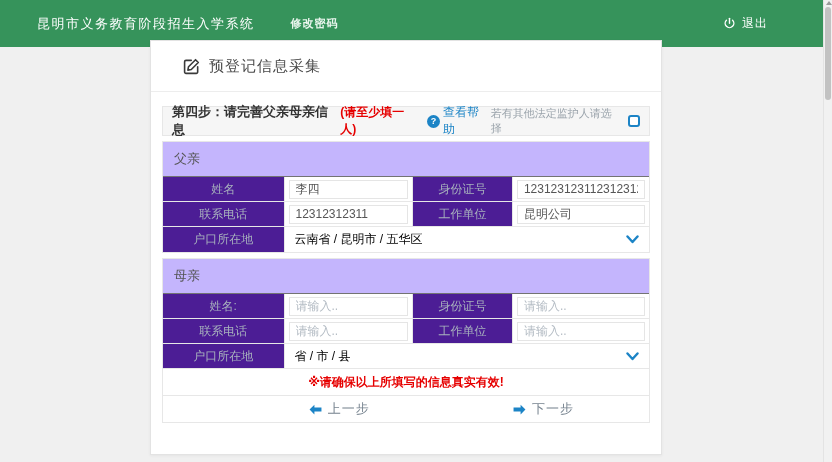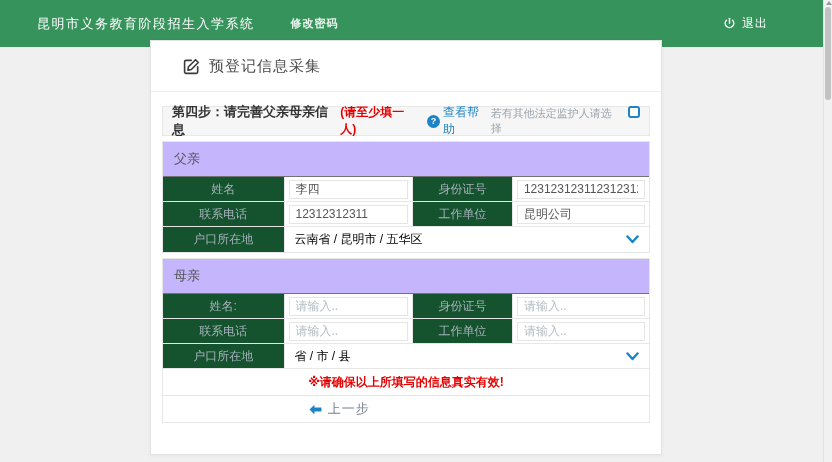--- a/index.html
+++ b/index.html
@@ -43,32 +43,32 @@
   .step-row {
     background:#f6f6f6; border:1px solid #e7e7e7; height:30px;
     display:flex; align-items:center; padding:0 9px;
   }
   .step-title { color:#333; font-weight:bold; font-size:13px; }
   .step-req { color:#e60000; font-weight:bold; font-size:12px; }
   .help-icon { width:13px; height:13px; border-radius:50%; background:#1c84c6; color:#fff;
     font-size:9px; font-weight:bold; display:inline-flex; align-items:center; justify-content:center;
     margin:0 3px 0 7px; flex:none; cursor:pointer; }
   .help-link { color:#1c84c6; font-size:12px; cursor:pointer; }
-  .step-right { margin-left:auto; display:flex; align-items:flex-start; gap:6px; color:#9aa3ab; font-size:11px; }
+  .step-right { margin-left:auto; display:flex; align-items:center; gap:6px; color:#9aa3ab; font-size:11px; }
   .checkbox { width:12px; height:12px; border:2px solid #1c84c6; border-radius:3px; background:#fff; cursor:pointer; flex:none; }
 
   
   .ptable { border:1px solid #e7e7e7; margin-top:5px; font-size:12px; }
   .section-row { height:35px; display:flex; align-items:center; padding:0 11px; color:#555;
     background:#c4b5fd; border-bottom:1px solid #737373; font-size:13px; }
   .trow { display:grid; grid-template-columns:25% 26.5% 20.5% 28%; height:25px; border-bottom:1px solid #e7e7e7; }
   .trow.residence-row { grid-template-columns:25% 75%; }
   .tcell { display:flex; align-items:center; border-right:1px solid #e7e7e7; min-width:0; }
   .trow .tcell:last-child { border-right:none; }
-  .label-cell { background:#14532d; color:#a8b2bd; justify-content:center; }
+  .label-cell { background:#4c1d95; color:#a8b2bd; justify-content:center; }
   .value-cell { padding:0 4px; }
   input.field {
     width:100%; height:19px; border:1px solid #e5e5e5; background:#fff;
     font-size:12px; color:#555; padding:8px 6px; font-family:inherit; outline:none;
   }
   input.field::placeholder { color:#b4bcc4; }
   .residence-value { justify-content:space-between; padding:0 10px 0 10px; color:#000000; cursor:pointer; }
   .chevron { display:inline-flex; flex:none; }
 
   
@@ -200,17 +200,25 @@
 
       <div class="buttons-row">
         <span class="nav-btn prev-btn">
           <span style="display:inline-flex;">
             <svg width="13" height="11" viewBox="0 0 24 20">
                 <path d="M10 1 L1 10 L10 19 L10 13.5 L23 13.5 L23 6.5 L10 6.5 Z" fill="#1c84c6"></path>
               </svg>
           </span>
           <span>上一步</span>
         </span>
+        <span class="nav-btn next-btn">
+          <span style="display:inline-flex;">
+            <svg width="13" height="11" viewBox="0 0 24 20">
+                <path d="M14 1 L23 10 L14 19 L14 13.5 L1 13.5 L1 6.5 L14 6.5 Z" fill="#1c84c6"></path>
+              </svg>
+          </span>
+          <span>下一步</span>
+        </span>
       </div>
     </div>
 
   </div>
 </div>
 
 </body></html>

